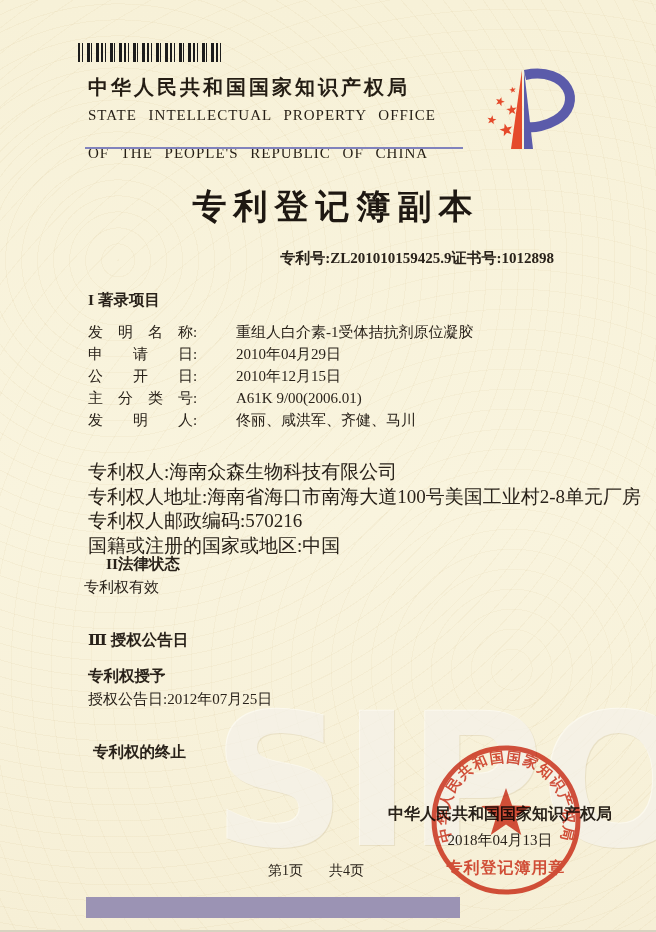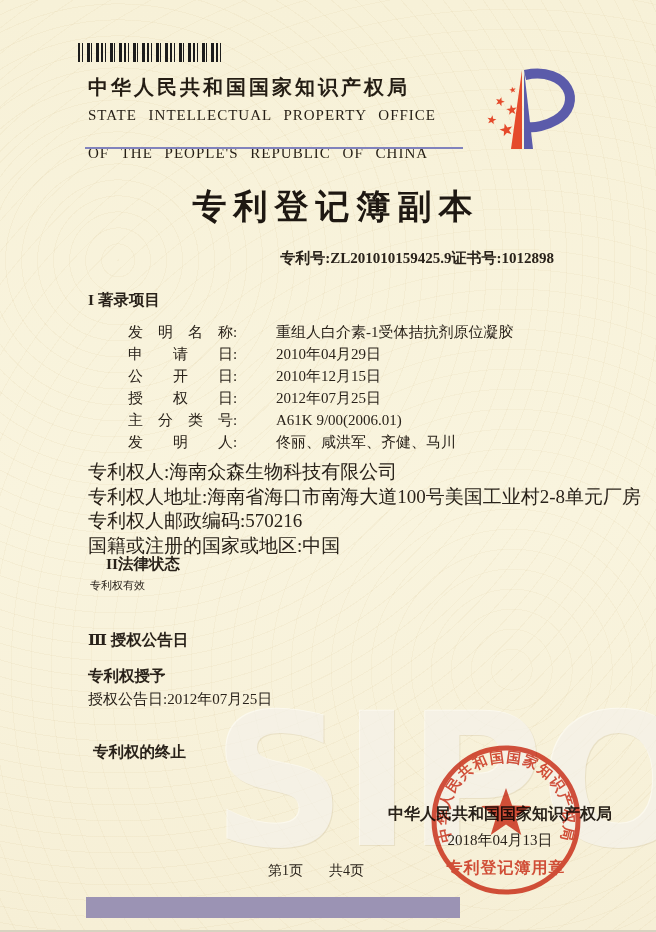--- a/index.html
+++ b/index.html
@@ -49,27 +49,27 @@
     text-align: center; transform: translateX(8px);
     font-size: 34px; font-weight: bold; letter-spacing: 7px; color: #1e1812;
   }
   .numbers-row {
     position: absolute; left: 98px; top: 249px; width: 456px; z-index: 2;
     display: flex; justify-content: flex-end;
     font-size: 15px; font-weight: 600;
   }
   .sec1-head { position: absolute; left: 88px; top: 290px; font-size: 15.5px; font-weight: bold; z-index: 2; }
   .fields { position: absolute; left: 88px; top: 321px; z-index: 2; font-size: 15px; }
-  .field-row { height: 22px; line-height: 22px; white-space: nowrap; margin-left: 40px; }
+  .field-row { height: 22px; line-height: 22px; white-space: nowrap; }
   .f-label { display: inline-block; min-width: 118px; }
   .f-value { margin-left: 30px; }
   .holder { position: absolute; left: 88px; top: 460px; z-index: 2; font-size: 19px; }
   .holder div { height: 24.5px; line-height: 24.5px; white-space: nowrap; }
   .sec2-head { position: absolute; left: 106px; top: 554px; font-size: 15.5px; font-weight: bold; z-index: 2; text-align: center; }
-  .sec2-status { position: absolute; left: 90px; top: 578px; font-size: 11px; z-index: 2; }
+  .sec2-status { position: absolute; left: 84px; top: 578px; font-size: 15px; z-index: 2; }
   .sec3-head { position: absolute; left: 88px; top: 630px; font-size: 15.5px; font-weight: bold; z-index: 2; }
   .grant-head { position: absolute; left: 88px; top: 666px; font-size: 15.5px; font-weight: bold; z-index: 2; }
   .grant-line { position: absolute; left: 88px; top: 690px; font-size: 15px; z-index: 2; }
   .term-head { position: absolute; left: 93px; top: 742px; font-size: 15.5px; font-weight: bold; z-index: 2; }
   .term-line { position: absolute; left: 88px; top: 766px; font-size: 15px; z-index: 2; }
   .issuer { position: absolute; left: 382px; top: 804px; width: 236px; text-align: center; z-index: 2; }
   .issuer-office { font-size: 16px; font-weight: bold; white-space: nowrap; }
   .issuer-date { font-size: 15px; margin-top: 6px; }
   .seal { position: absolute; left: 428px; top: 742px; z-index: 3; opacity: 0.9; mix-blend-mode: multiply; }
   .footer {
@@ -129,23 +129,20 @@
     <div class="field-row">
       <span class="f-label">发　明　名　称:</span><span class="f-value">重组人白介素-1受体拮抗剂原位凝胶</span>
     </div>
     <div class="field-row">
       <span class="f-label">申　　请　　日:</span><span class="f-value">2010年04月29日</span>
     </div>
     <div class="field-row">
       <span class="f-label">公　　开　　日:</span><span class="f-value">2010年12月15日</span>
     </div>
     <div class="field-row">
-      <span class="f-label">授　　权　　日:</span><span class="f-value">2012年07月25日</span>
-    </div>
-    <div class="field-row">
       <span class="f-label">主　分　类　号:</span><span class="f-value">A61K 9/00(2006.01)</span>
     </div>
     <div class="field-row">
       <span class="f-label">发　　明　　人:</span><span class="f-value">佟丽、咸洪军、齐健、马川</span>
     </div>
   </div>
 
   <div class="holder">
     <div>专利权人:海南众森生物科技有限公司</div>
     <div>专利权人地址:海南省海口市南海大道100号美国工业村2-8单元厂房</div>

